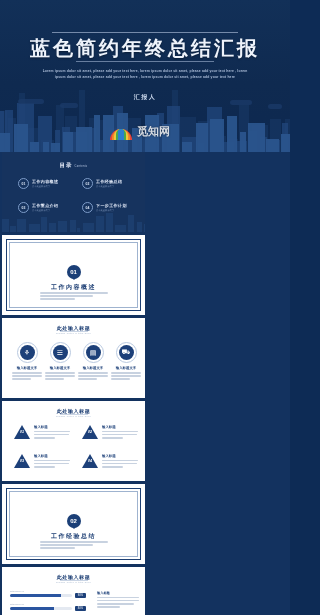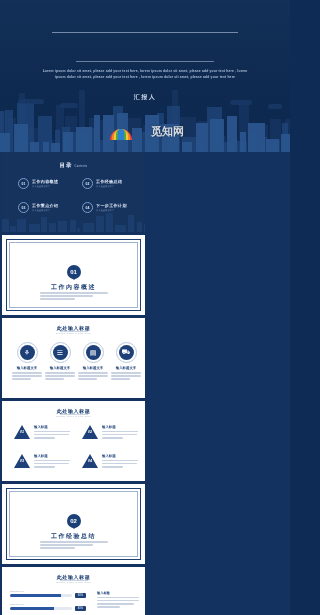--- a/index.html
+++ b/index.html
@@ -19,21 +19,21 @@
   .cover-author{position:absolute;top:93px;left:0;width:290px;text-align:center;color:#cfdcf0;
        font-size:6px;letter-spacing:1.5px;font-weight:700;}
   
   .sky{position:absolute;left:0;bottom:0;width:290px;height:58px;}
   .bld{position:absolute;bottom:0;background:#1b3e6e;}
   .cloud{position:absolute;background:#1a3a68;border-radius:6px;height:5px;opacity:.8;}
   
   .wm{position:absolute;left:108px;top:118px;width:76px;height:26px;display:flex;align-items:center;}
   .wm-fan{width:26px;height:22px;position:relative;overflow:hidden;}
   .wm-fan i{position:absolute;bottom:2px;left:2px;width:22px;height:11px;border-radius:11px 11px 0 0;}
-  .wm-txt{margin-left:17px;color:rgba(255,255,255,.82);font-size:11px;font-weight:700;letter-spacing:0;
+  .wm-txt{margin-left:3px;color:rgba(255,255,255,.82);font-size:11px;font-weight:700;letter-spacing:0;
       font-family:Liberation Mono, monospace;text-shadow:0 0 2px rgba(0,0,0,.5);}
 
   
   .grid{position:absolute;top:152px;left:0;width:290px;display:flex;flex-wrap:wrap;}
   .cell{width:143px;height:80px;margin:0 2px 3px 2px;position:relative;}
   .slide{position:absolute;inset:0;overflow:hidden;}
   .slide.dark{background:#16335e;}
   .slide.light{background:#ffffff;}
 
   
@@ -151,20 +151,21 @@
         <div class="bld" style="background: rgb(42, 84, 140); left: 240px; width: 6px; height: 20px; opacity: 0.95;"></div>
         <div class="bld" style="background: rgb(42, 84, 140); left: 248px; width: 17px; height: 29px; opacity: 0.95;"></div>
         <div class="bld" style="background: rgb(42, 84, 140); left: 266px; width: 13px; height: 13px; opacity: 0.95;"></div>
         <div class="bld" style="background: rgb(42, 84, 140); left: 281px; width: 11px; height: 18px; opacity: 0.95;"></div>
         <div class="cloud" style="left: 18px; bottom: 48px; width: 26px;"></div>
         <div class="cloud" style="left: 60px; bottom: 44px; width: 18px;"></div>
         <div class="cloud" style="left: 230px; bottom: 47px; width: 22px;"></div>
         <div class="cloud" style="left: 268px; bottom: 43px; width: 14px;"></div>
       </div>
     <div class="rule top"></div>
+    <div class="cover-title">蓝色简约年终总结汇报</div>
     <div class="rule bot"></div>
     <div class="cover-sub">Lorem ipsum dolor sit amet, please add your text here, lorem ipsum dolor sit amet, please add your text here , lorem ipsum dolor sit amet, please add your text here , lorem ipsum dolor sit amet, please add your text here</div>
     <div class="cover-author">汇报人</div>
     <div class="wm">
       <div class="wm-fan">
         <i style="background:#e8443a;transform:scale(1)"></i>
         <i style="background:#f08b2a;width:18px;left:4px;"></i>
         <i style="background:#f2c73c;width:14px;left:6px;"></i>
         <i style="background:#4aa84c;width:10px;left:8px;"></i>
         <i style="background:#2d7fd0;width:6px;left:10px;"></i>

